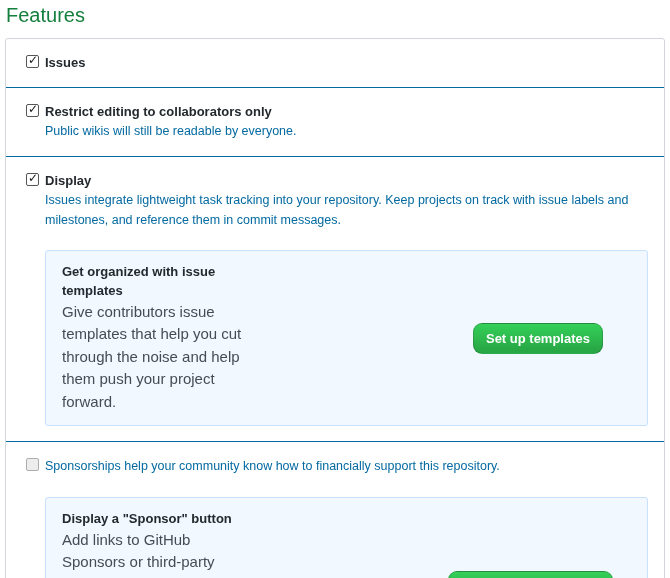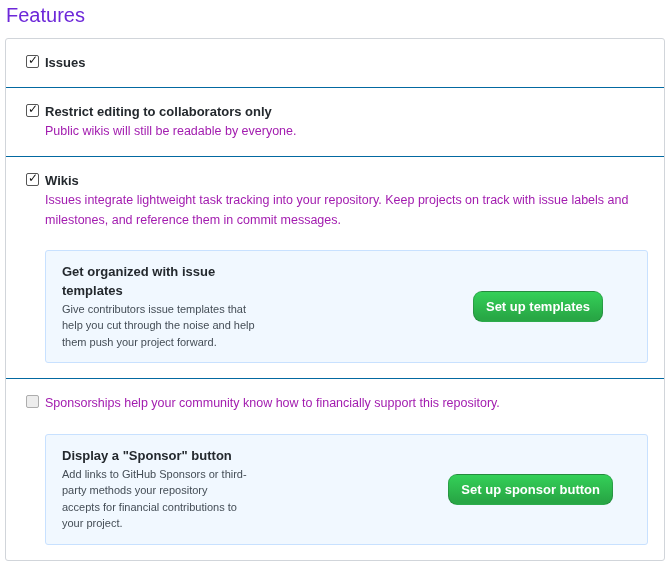--- a/index.html
+++ b/index.html
@@ -8,21 +8,21 @@
     width: 670px; height: 578px;
     font-family: "Liberation Sans", "DejaVu Sans", sans-serif;
     color: #24292e;
     position: relative;
     overflow: hidden;
   }
   .page { padding: 3px 5px 0 5px; }
   .page-title {
     font-size: 20px;
     font-weight: 400;
-    color: #6d28d9;
+    color: #15803d;
     margin: 0 0 10px 1px;
     line-height: 1.25;
   }
   .features-box {
     position: relative;
     border: 1px solid #d1d5da;
     border-radius: 3px;
     background: #fff;
   }
   .feature-row {
@@ -56,21 +56,21 @@
   .row-content { flex: 1; min-width: 0; }
   .row-label {
     font-size: 13px;
     font-weight: 700;
     line-height: 18px;
     display: inline-block;
     cursor: default;
   }
   .row-note {
     font-size: 12.5px;
-    color: #a21caf;
+    color: #0369a1;
     line-height: 1.55;
     margin-top: 1px;
     max-width: 600px;
   }
   .promo-box {
     margin-top: 20px;
     background: #f1f8ff;
     border: 1px solid #c8e1ff;
     border-radius: 3px;
     padding: 12px 16px;
@@ -78,21 +78,21 @@
     align-items: center;
   }
   .promo-text { flex: 1; max-width: 408px; }
   .promo-title {
     font-size: 13px;
     font-weight: 700;
     line-height: 1.45;
     color: #24292e;
   }
   .promo-desc {
-    font-size: 11px;
+    font-size: 15px;
     color: #444d56;
     line-height: 1.5;
   }
   .promo-spacer { flex: 1; }
   .green-button {
     flex: 0 0 auto;
     margin-left: 16px;
     margin-right: 28px;
     background: linear-gradient(-180deg, #34d058 0%, #28a745 90%);
     border: 1px solid rgba(27, 31, 35, 0.2);
@@ -127,21 +127,21 @@
       <span class="checkbox checked"></span>
       <div class="row-content">
         <span class="row-label">Restrict editing to collaborators only</span>
         <div class="row-note">Public wikis will still be readable by everyone.</div>
       </div>
     </div>
 
     <div class="feature-row">
       <span class="checkbox checked"></span>
       <div class="row-content">
-        <span class="row-label">Wikis</span>
+        <span class="row-label">Display</span>
         <div class="row-note">Issues integrate lightweight task tracking into your repository. Keep projects on track with issue labels and milestones, and reference them in commit messages.</div>
         <div class="promo-box">
           <div class="promo-text">
             <div class="promo-title">Get organized with issue templates</div>
             <div class="promo-desc">Give contributors issue templates that help you cut through the noise and help them push your project forward.</div>
           </div>
           <span class="promo-spacer"></span>
           <button class="green-button">Set up templates</button>
         </div>
       </div>

